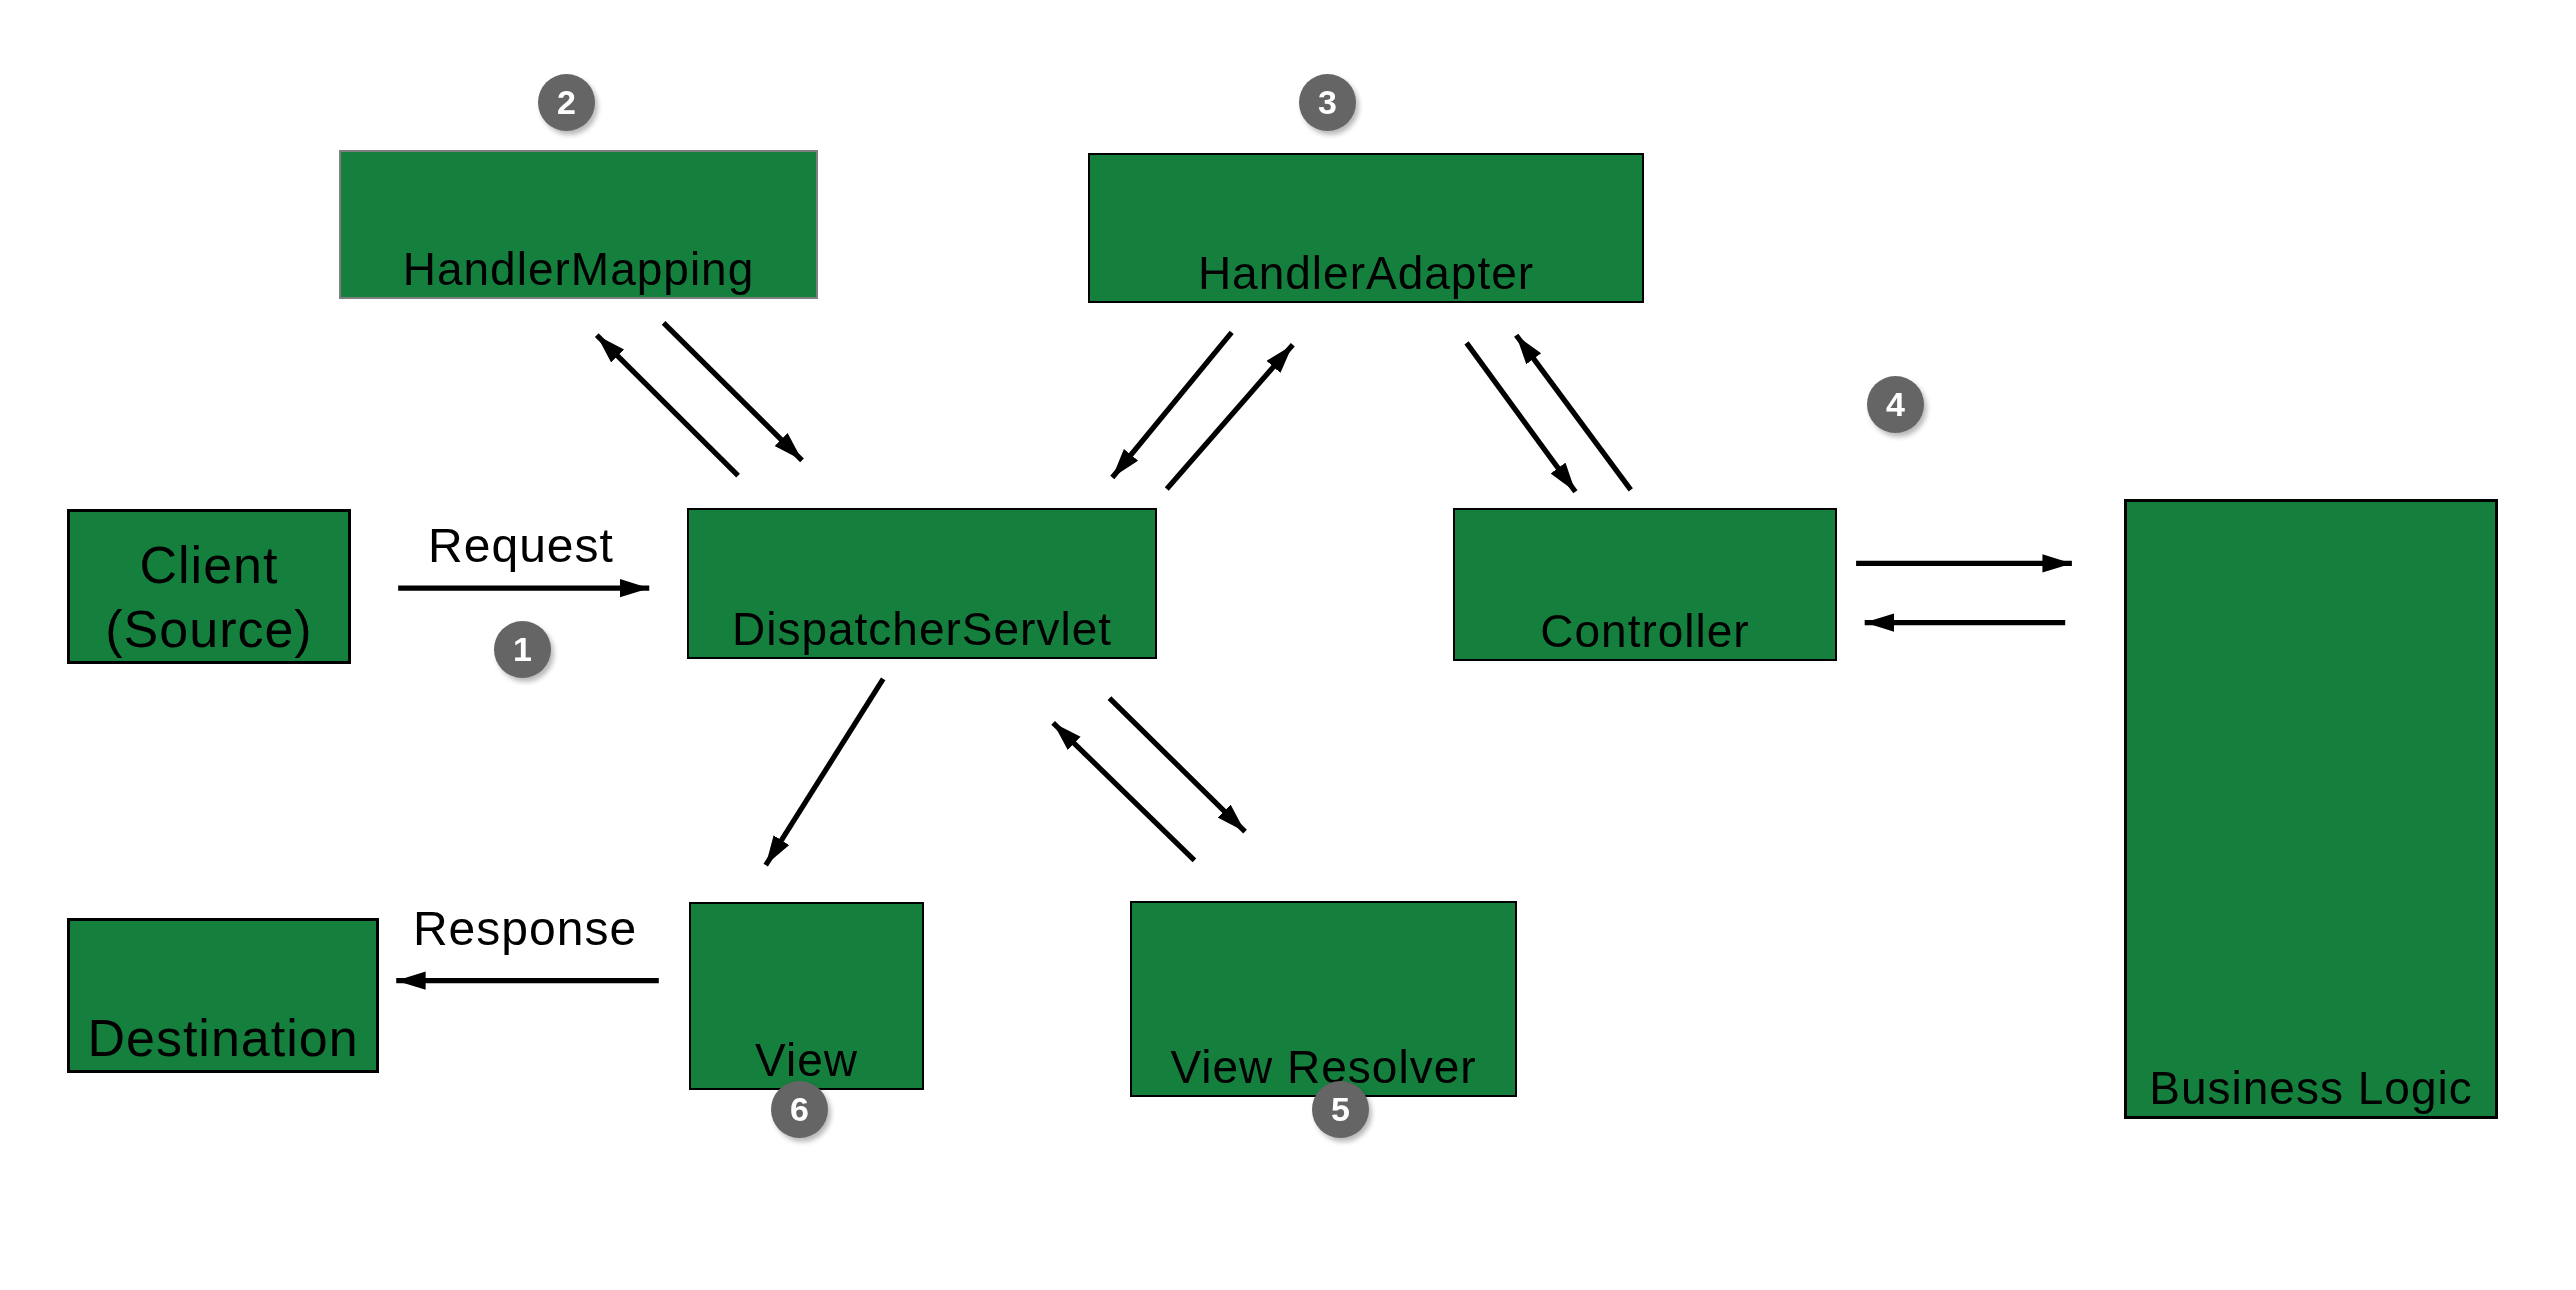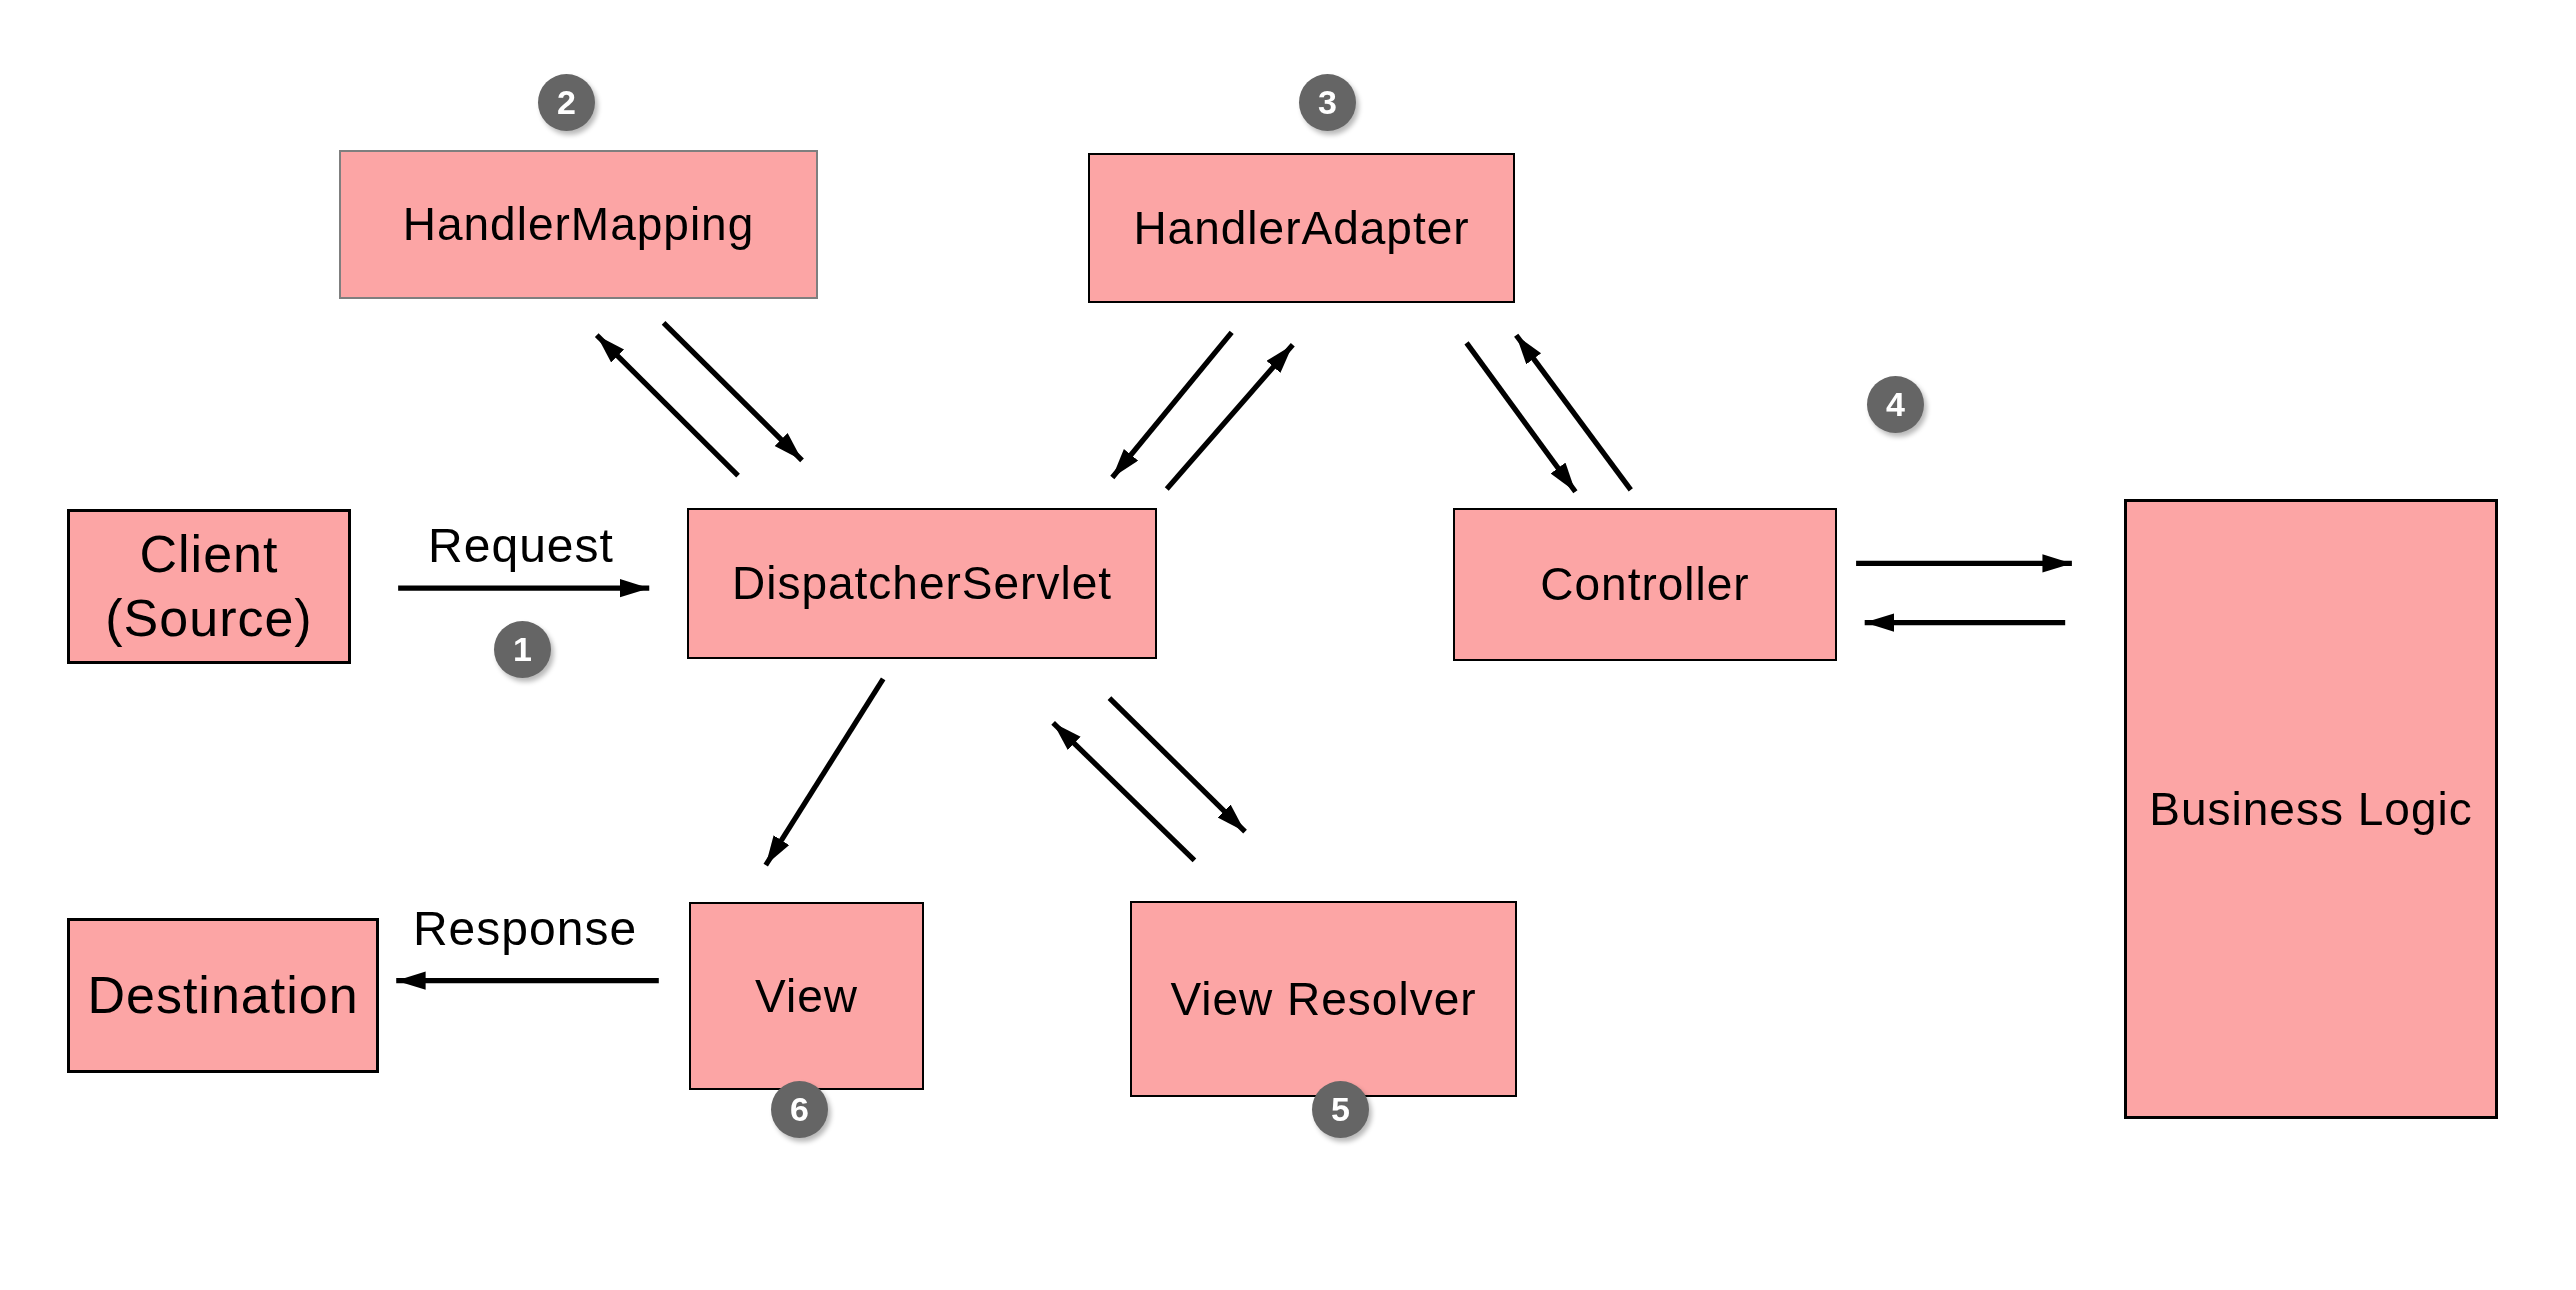--- a/index.html
+++ b/index.html
@@ -6,23 +6,23 @@
   #canvas{
     position:relative;
     width:2576px;height:1291px;
     background:#ffffff;
     font-family:"Liberation Sans", sans-serif;
     overflow:hidden;
   }
   #arrow-layer{position:absolute;left:0;top:0;width:2576px;height:1291px;}
   .box{
     position:absolute;
-    background:#fca5a5;
+    background:#15803d;
     display:flex;flex-direction:column;
-    align-items:center;justify-content:center;
+    align-items:center;justify-content:flex-end;
     text-align:center;
     color:#000000;
     line-height:1.22;
     box-sizing:border-box;
     letter-spacing:1px;
   }
   .box-line{white-space:nowrap;}
   .badge{
     position:absolute;
     width:57px;height:57px;
@@ -67,21 +67,21 @@
       <line x1="1162" y1="731" x2="1304" y2="871" stroke="#000000" stroke-width="5.5" marker-end="url(#ah)"></line>
     </svg>
   <div id="boxes">
       <div class="box" style="left: 67px; top: 509px; width: 284px; height: 155px; font-size: 52px; border: 3.8px solid rgb(0, 0, 0);">
         <div class="box-line">Client</div>
         <div class="box-line">(Source)</div>
       </div>
       <div class="box" style="left: 339px; top: 150px; width: 479px; height: 149px; font-size: 46px; border: 2.9px solid rgb(127, 127, 127);">
         <div class="box-line">HandlerMapping</div>
       </div>
-      <div class="box" style="left: 1088px; top: 153px; width: 427px; height: 150px; font-size: 46px; border: 2.9px solid rgb(0, 0, 0);">
+      <div class="box" style="left: 1088px; top: 153px; width: 556px; height: 150px; font-size: 46px; border: 2.9px solid rgb(0, 0, 0);">
         <div class="box-line">HandlerAdapter</div>
       </div>
       <div class="box" style="left: 687px; top: 508px; width: 470px; height: 151px; font-size: 46px; border: 2.9px solid rgb(0, 0, 0);">
         <div class="box-line">DispatcherServlet</div>
       </div>
       <div class="box" style="left: 1453px; top: 508px; width: 384px; height: 153px; font-size: 46px; border: 2.9px solid rgb(0, 0, 0);">
         <div class="box-line">Controller</div>
       </div>
       <div class="box" style="left: 2084px; top: 499px; width: 374px; height: 620px; font-size: 46px; border: 3.8px solid rgb(0, 0, 0); margin-left: 40px;">
         <div class="box-line">Business Logic</div>

